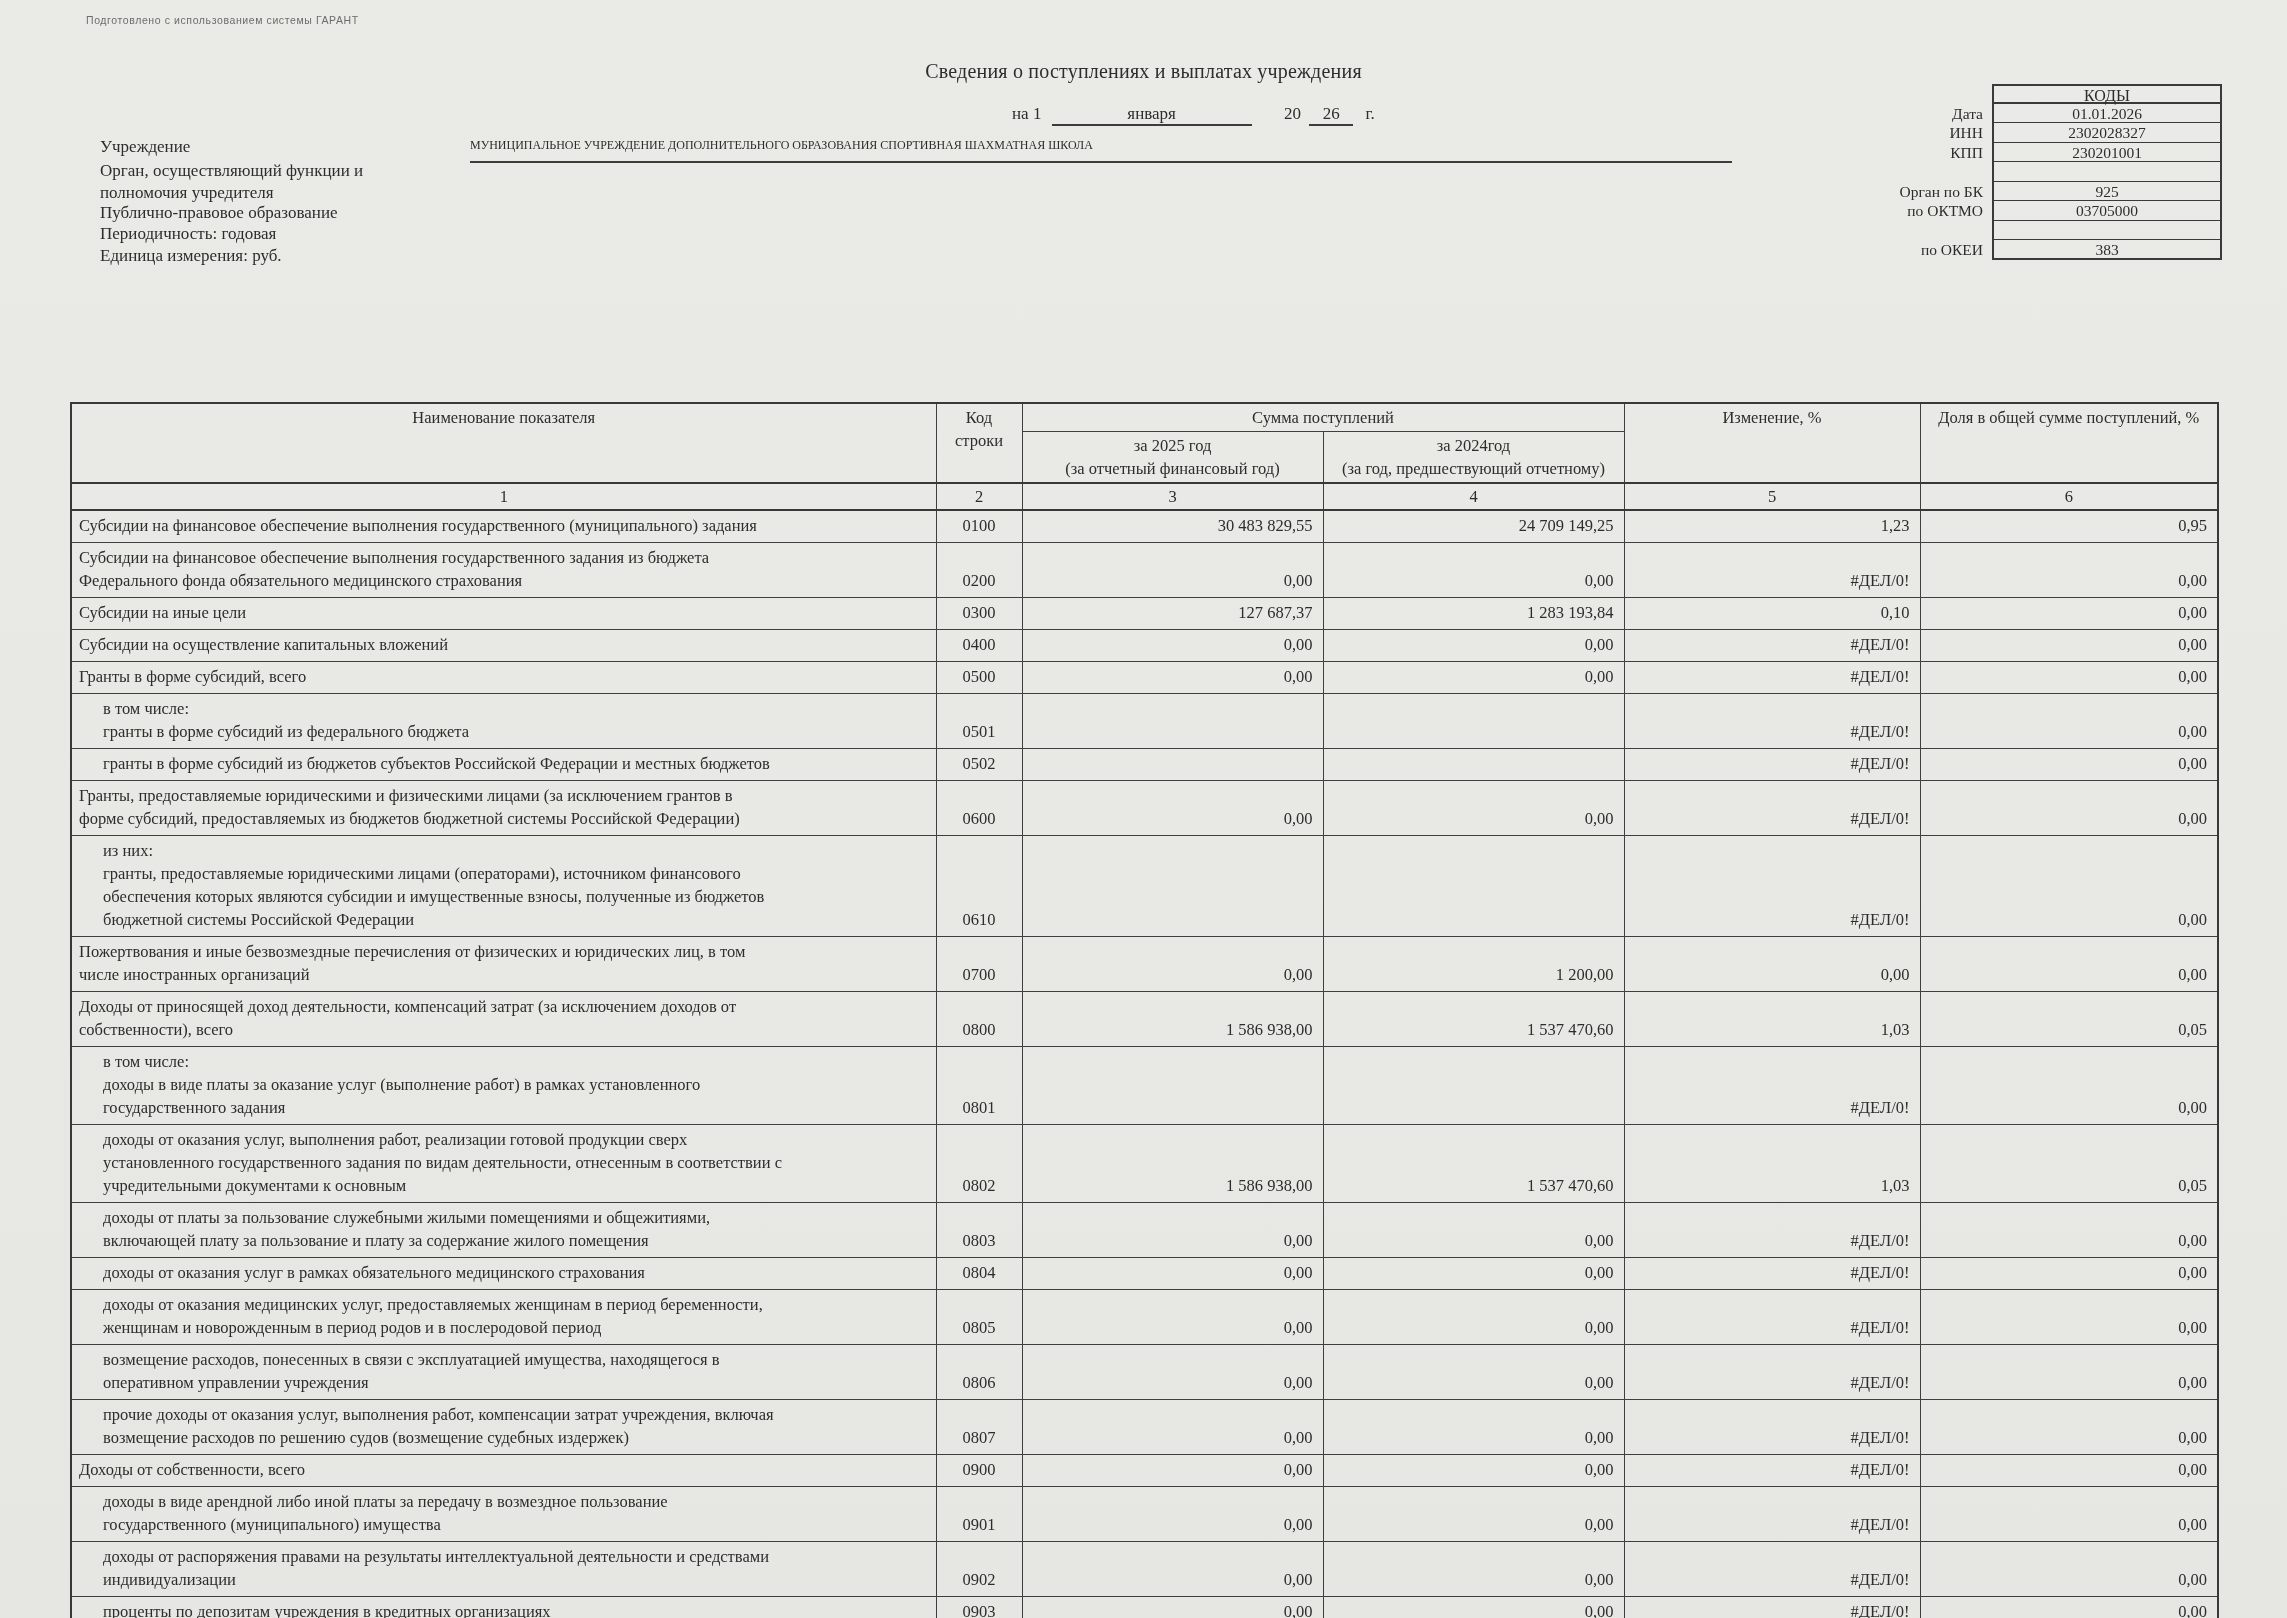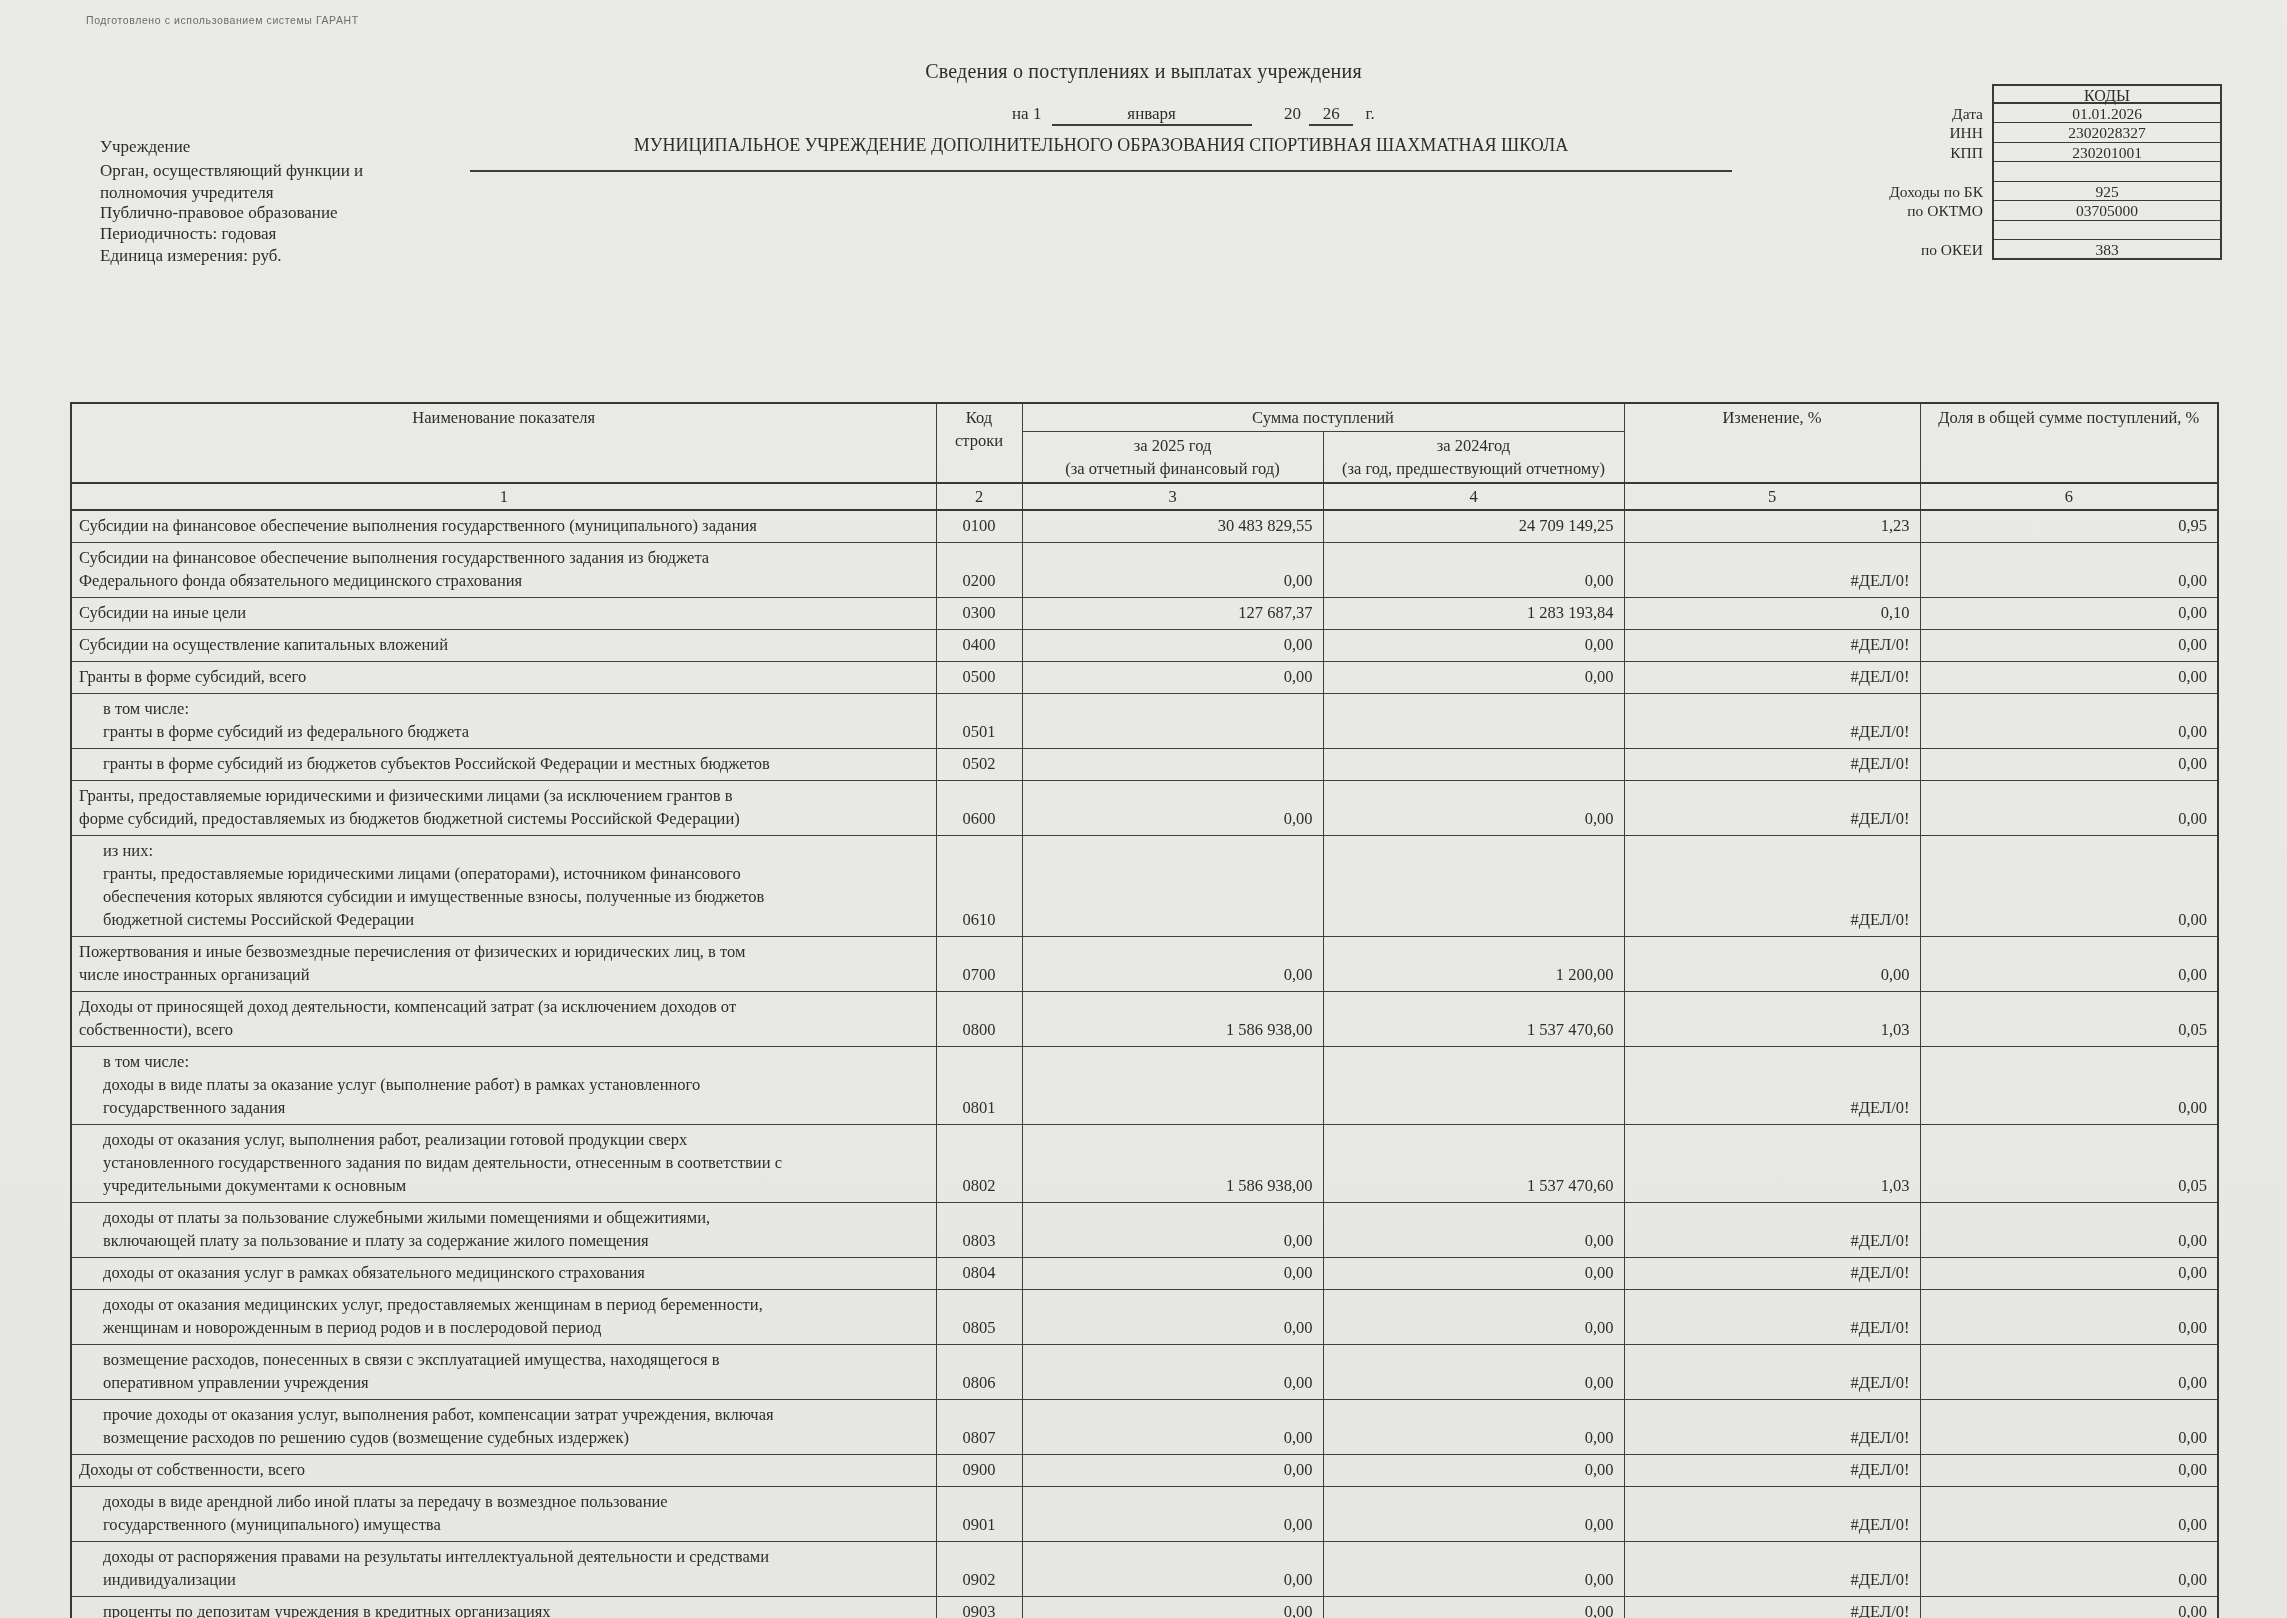--- a/index.html
+++ b/index.html
@@ -18,22 +18,22 @@
     font-weight:normal; font-size:20px; letter-spacing:.2px;
   }
   .date-line { position:absolute; top:104px; left:1012px; font-size:17px; white-space:nowrap; }
   .date-line .seg { display:inline-block; }
   .u-month { display:inline-block; width:200px; text-align:center; border-bottom:2px solid #3c3c3c; margin:0 6px; }
   .u-year  { display:inline-block; width:44px;  text-align:center; border-bottom:2px solid #3c3c3c; margin:0 8px 0 4px; }
   .yr-pre { margin-left:22px; }
 
   .fld-label { position:absolute; left:100px; font-size:17px; line-height:22px; }
   .fld-value {
-    position:absolute; left:470px; width:1262px; text-align:center;
-    font-size:18px; line-height:22px; border-bottom:2.4px solid #3c3c3c; padding-bottom:14px;
+    position:absolute; left:470px; width:1262px; text-align:left;
+    font-size:12px; line-height:22px; border-bottom:2.4px solid #3c3c3c; padding-bottom:5px;
   }
   .plain-line { position:absolute; left:100px; font-size:17px; }
 
   
   .codes { position:absolute; left:1828px; top:84px; font-size:15.5px; }
   .code-row { display:flex; align-items:stretch; height:19.5px; }
   .code-label { width:155px; text-align:right; padding-right:9px; line-height:19.5px; white-space:nowrap; }
   .code-value {
     width:226px; text-align:center; line-height:19px;
     border-left:2px solid #3a3a3a; border-right:2px solid #3a3a3a; border-bottom:1.6px solid #3a3a3a;
@@ -112,21 +112,21 @@
         </div>
         <div class="code-row">
           <span class="code-label">КПП</span>
           <span class="code-value">230201001</span>
         </div>
         <div class="code-row">
           <span class="code-label"></span>
           <span class="code-value"></span>
         </div>
         <div class="code-row">
-          <span class="code-label">Доходы по БК</span>
+          <span class="code-label">Орган по БК</span>
           <span class="code-value">925</span>
         </div>
         <div class="code-row">
           <span class="code-label">по ОКТМО</span>
           <span class="code-value">03705000</span>
         </div>
         <div class="code-row">
           <span class="code-label"></span>
           <span class="code-value"></span>
         </div>

